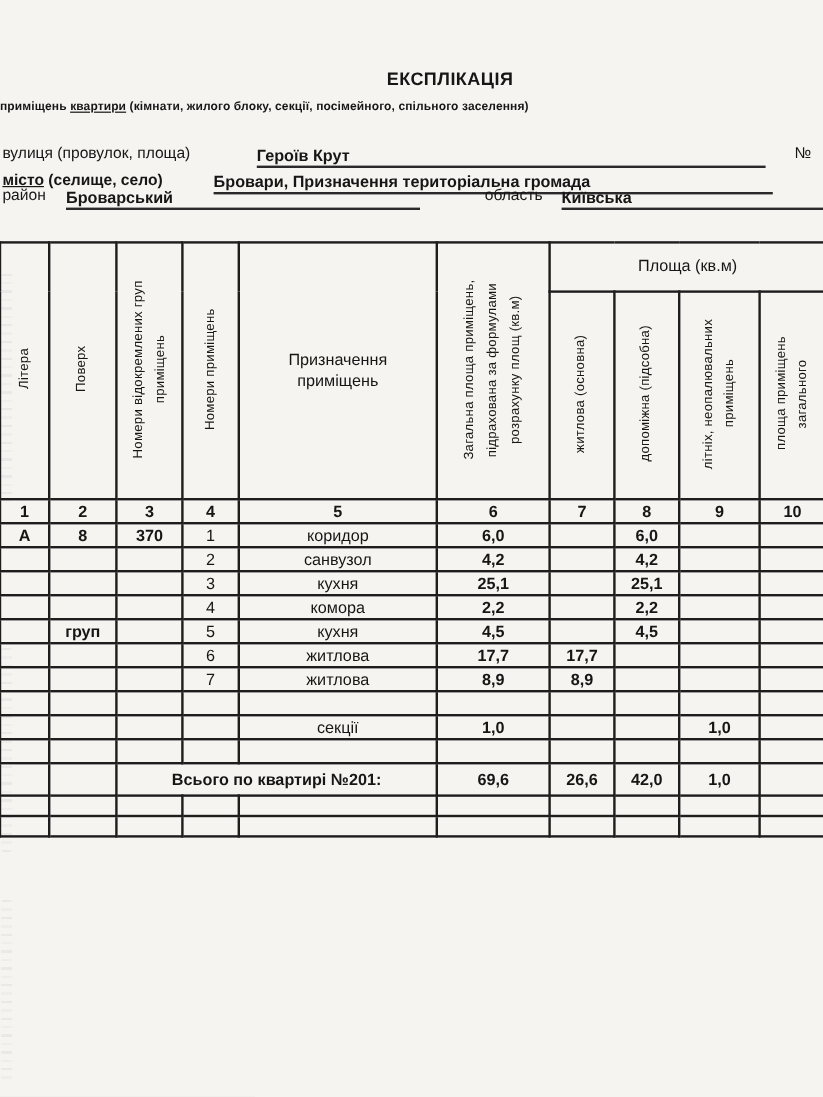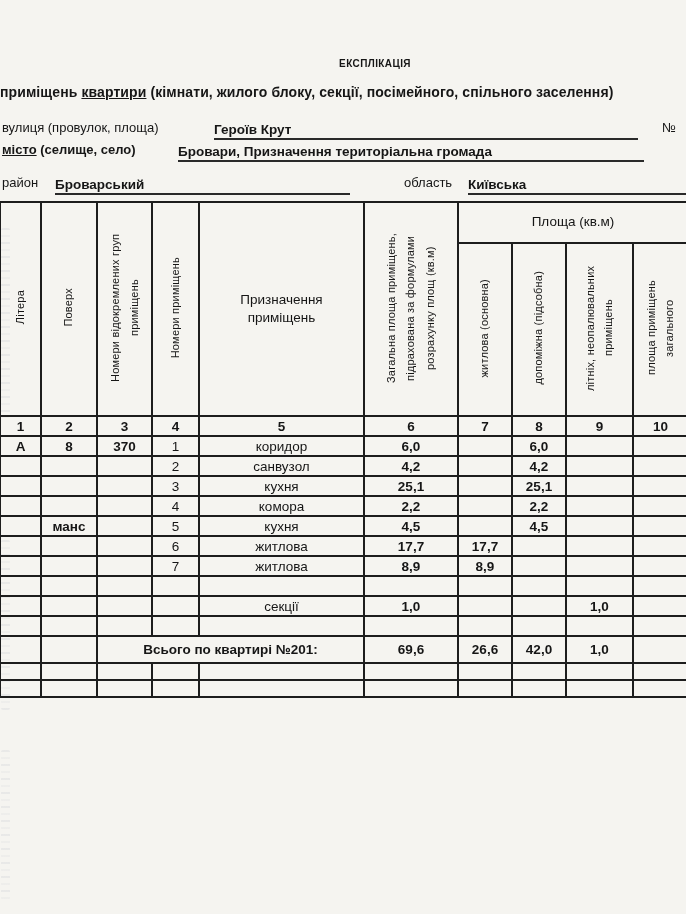--- a/index.html
+++ b/index.html
@@ -18,25 +18,25 @@
   
   .artifact{
     position:absolute;left:1px;width:9px;
     background:repeating-linear-gradient(180deg,
       rgba(120,130,155,.22) 0 2px, rgba(120,130,155,0) 2px 7px,
       rgba(120,130,155,.12) 7px 9px, rgba(120,130,155,0) 9px 14px);
     opacity:.45;border-radius:2px;
   }
   .title{
     position:absolute;top:58px;left:64px;width:622px;
-    text-align:center;font-size:10px;font-weight:700;letter-spacing:.4px;
+    text-align:center;font-size:15px;font-weight:700;letter-spacing:.4px;
   }
   .subtitle{
     position:absolute;top:84px;left:0;width:572px;
-    font-size:14px;font-weight:700;white-space:nowrap;letter-spacing:.1px;
+    font-size:10px;font-weight:700;white-space:nowrap;letter-spacing:.1px;
   }
   .u{text-decoration:underline;}
   .addr-line{position:absolute;left:0;width:686px;height:22px;font-size:13px;}
   .addr-label{position:absolute;top:2px;white-space:nowrap;text-align:right;}
   .field{
     position:absolute;bottom:0;border-bottom:2px solid #2a2a2a;
     text-align:left;font-weight:700;font-size:13.5px;white-space:nowrap;
     padding-bottom:1px;
   }
   .no-label{position:absolute;top:2px;right:10px;font-size:13px;}
@@ -90,21 +90,21 @@
     <span class="addr-label" style="left:2px;">вулиця (провулок, площа)</span>
     <span class="field" style="left:214px;width:424px;">Героїв Крут</span>
     <span class="no-label">№</span>
   </div>
 
   <div class="addr-line" style="top:140px;">
     <span class="addr-label" style="left:2px;font-weight:bold;"><span class="u">місто</span><span> (селище, село)</span></span>
     <span class="field" style="left:178px;width:466px;">Бровари, Призначення територіальна громада</span>
   </div>
 
-  <div class="addr-line" style="top:173px;">
+  <div class="addr-line" style="top:153px;">
     <span class="addr-label" style="left:2px;">район</span>
     <span class="field" style="left:55px;width:295px;">Броварський</span>
     <span class="addr-label" style="left:404px;">область</span>
     <span class="field" style="left:468px;width:220px;">Київська</span>
   </div>
 
   <table class="expl">
     <colgroup>
       <col style="width:41px">
         <col style="width:56px">
@@ -191,21 +191,21 @@
           <td class="plain">4</td>
           <td class="name">комора</td>
           <td class="bold">2,2</td>
           <td class="bold"></td>
           <td class="bold">2,2</td>
           <td class="bold"></td>
           <td class="bold"></td>
         </tr>
         <tr class="tr-data">
           <td class="bold"></td>
-          <td class="bold">манс</td>
+          <td class="bold">груп</td>
           <td class="bold"></td>
           <td class="plain">5</td>
           <td class="name">кухня</td>
           <td class="bold">4,5</td>
           <td class="bold"></td>
           <td class="bold">4,5</td>
           <td class="bold"></td>
           <td class="bold"></td>
         </tr>
         <tr class="tr-data">

